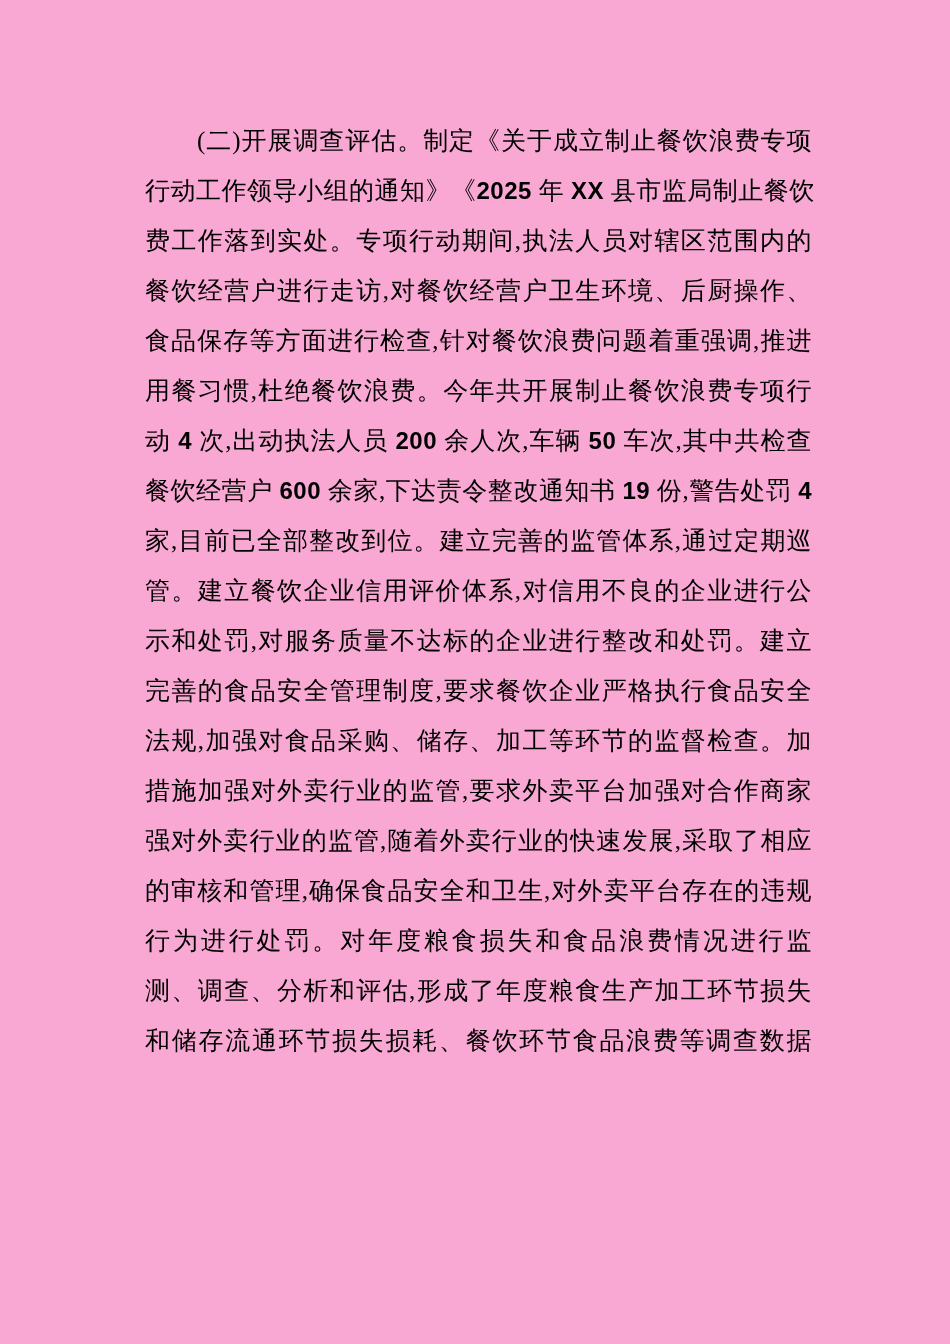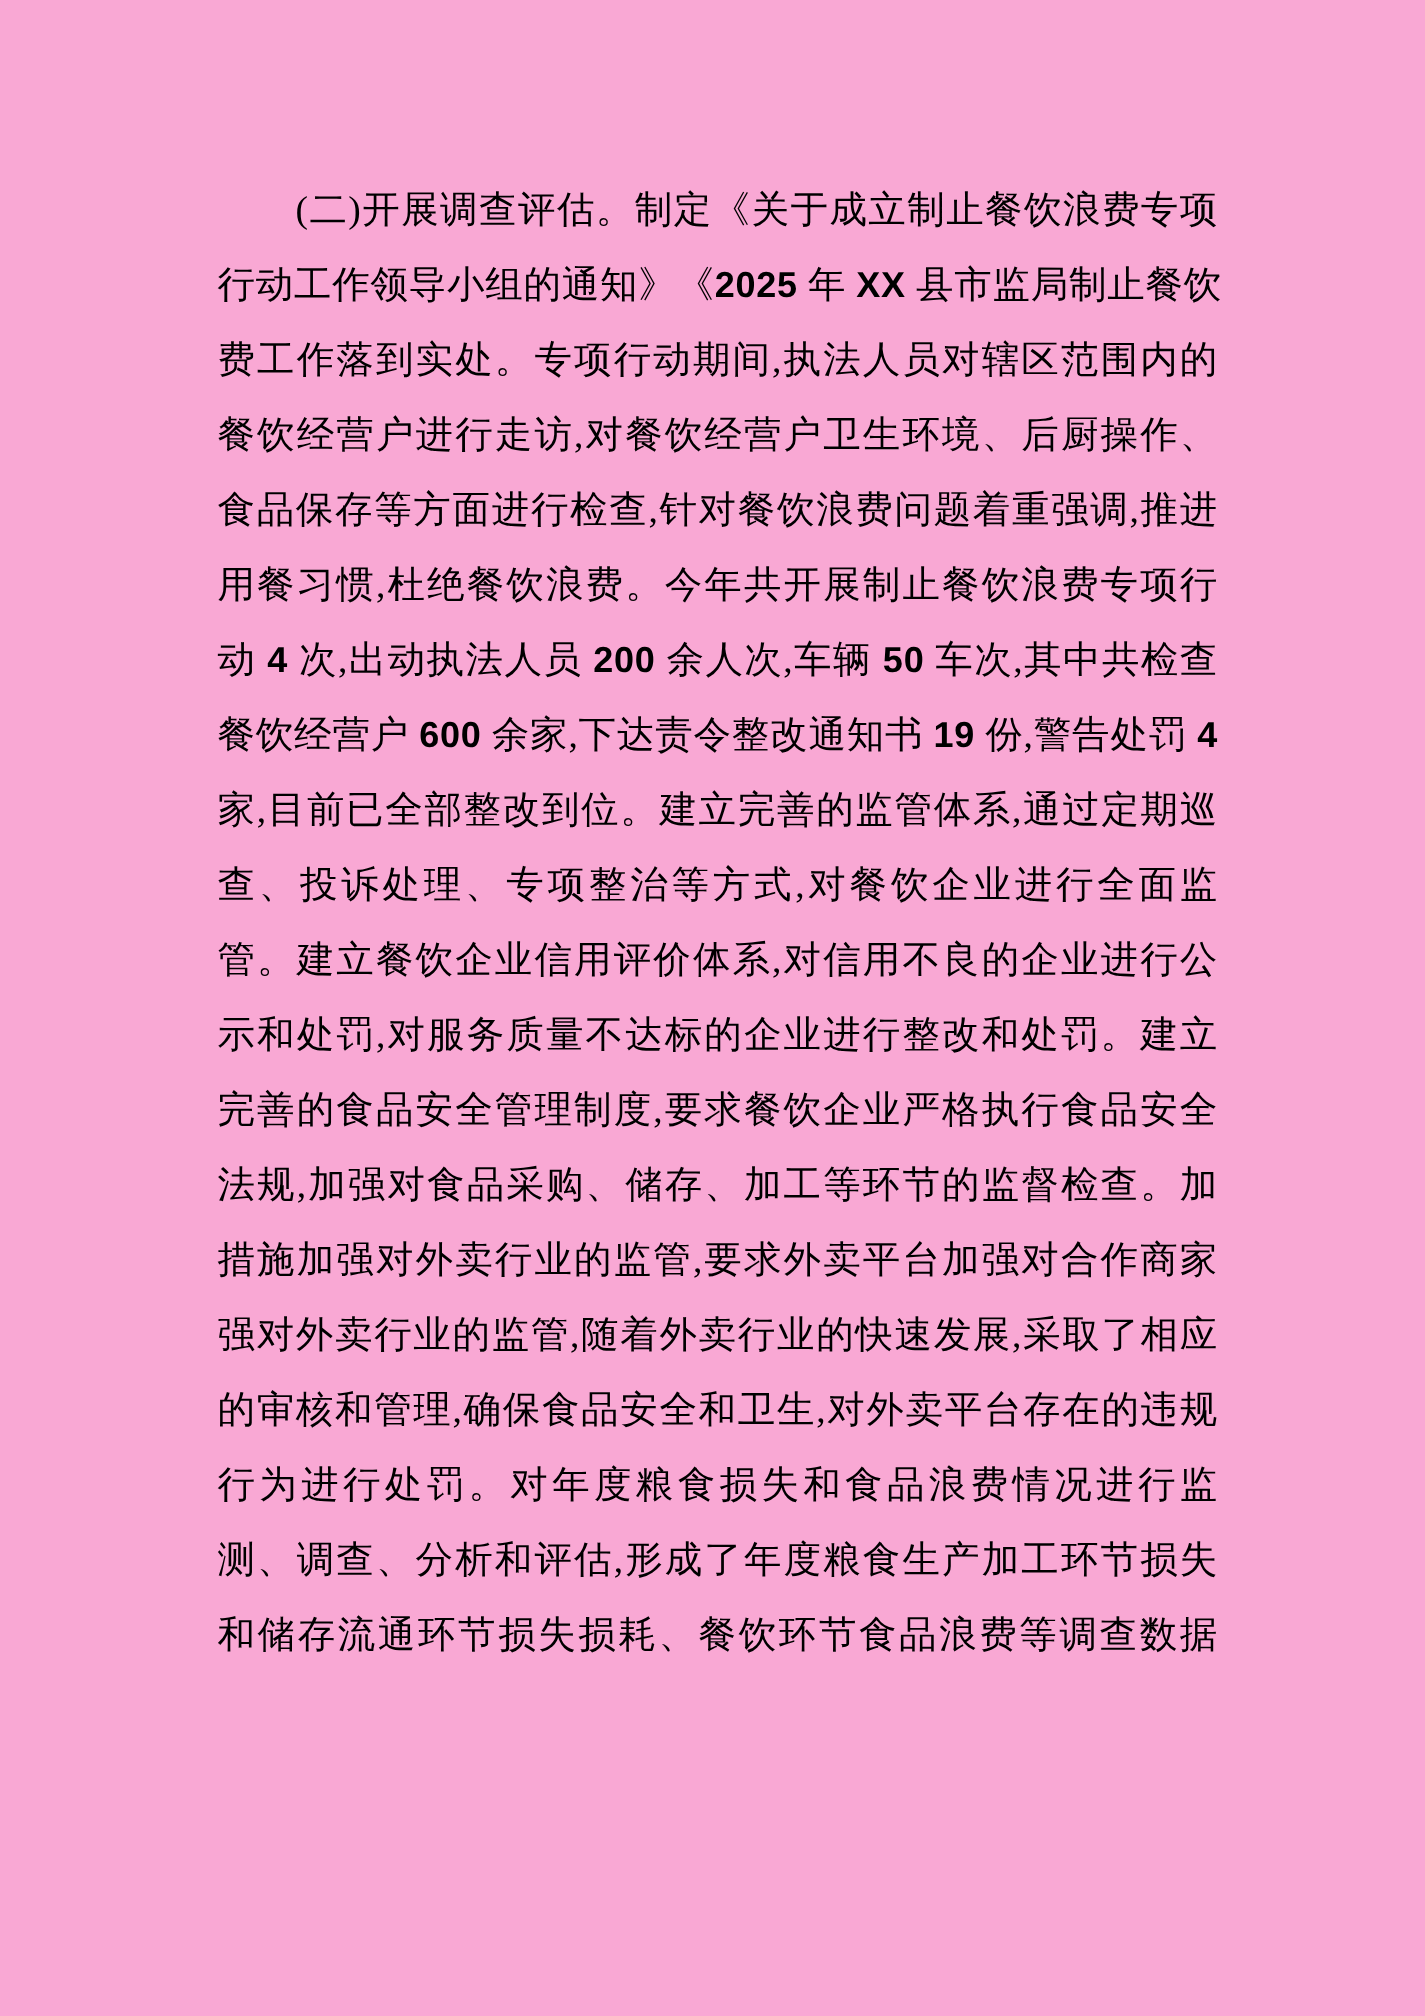--- a/index.html
+++ b/index.html
@@ -48,21 +48,20 @@
   <div class="body-paragraph">
       <div class="text-line first">(二)开展调查评估。制定《关于成立制止餐饮浪费专项</div>
       <div class="text-line">行动工作领导小组的通知》《<span class="latin-run">2025</span> 年 <span class="latin-run">XX</span> 县市监局制止餐饮</div>
       <div class="text-line">费工作落到实处。专项行动期间,执法人员对辖区范围内的</div>
       <div class="text-line">餐饮经营户进行走访,对餐饮经营户卫生环境、后厨操作、</div>
       <div class="text-line">食品保存等方面进行检查,针对餐饮浪费问题着重强调,推进</div>
       <div class="text-line">用餐习惯,杜绝餐饮浪费。今年共开展制止餐饮浪费专项行</div>
       <div class="text-line">动 <span class="latin-run">4</span> 次,出动执法人员 <span class="latin-run">200</span> 余人次,车辆 <span class="latin-run">50</span> 车次,其中共检查</div>
       <div class="text-line">餐饮经营户 <span class="latin-run">600</span> 余家,下达责令整改通知书 <span class="latin-run">19</span> 份,警告处罚 <span class="latin-run">4</span></div>
       <div class="text-line">家,目前已全部整改到位。建立完善的监管体系,通过定期巡</div>
-      <div class="text-line">查、投诉处理、专项整治等方式,对餐饮企业进行全面监</div>
       <div class="text-line">管。建立餐饮企业信用评价体系,对信用不良的企业进行公</div>
       <div class="text-line">示和处罚,对服务质量不达标的企业进行整改和处罚。建立</div>
       <div class="text-line">完善的食品安全管理制度,要求餐饮企业严格执行食品安全</div>
       <div class="text-line">法规,加强对食品采购、储存、加工等环节的监督检查。加</div>
       <div class="text-line">措施加强对外卖行业的监管,要求外卖平台加强对合作商家</div>
       <div class="text-line">强对外卖行业的监管,随着外卖行业的快速发展,采取了相应</div>
       <div class="text-line">的审核和管理,确保食品安全和卫生,对外卖平台存在的违规</div>
       <div class="text-line">行为进行处罚。对年度粮食损失和食品浪费情况进行监</div>
       <div class="text-line">测、调查、分析和评估,形成了年度粮食生产加工环节损失</div>
       <div class="text-line">和储存流通环节损失损耗、餐饮环节食品浪费等调查数据</div>

